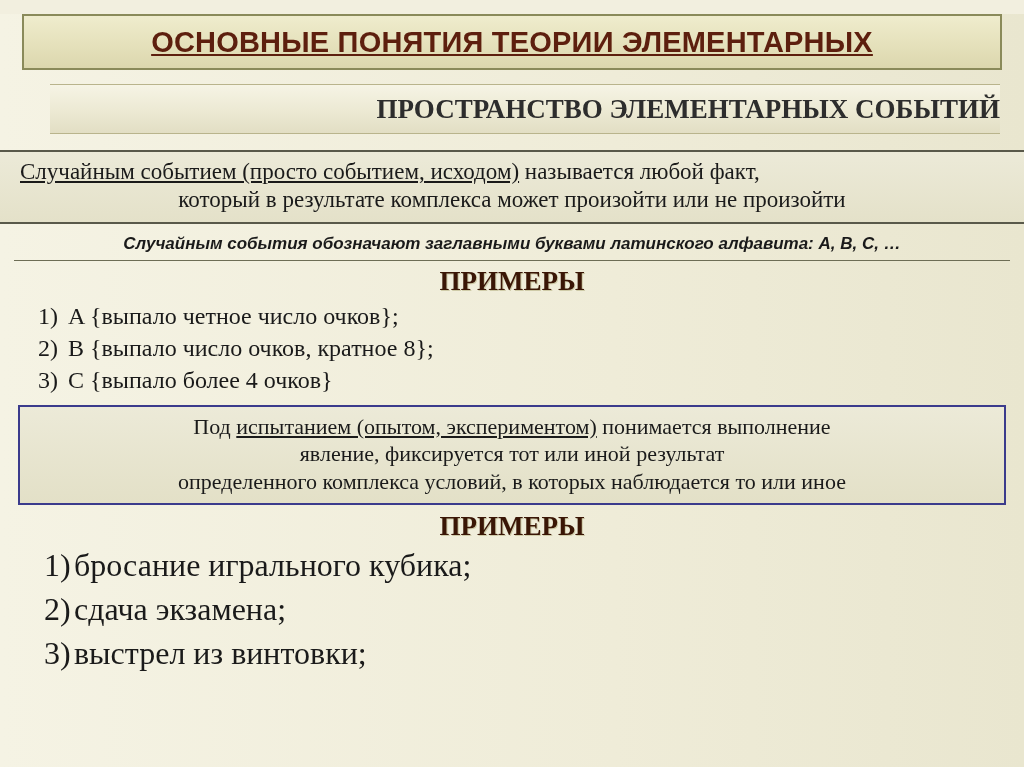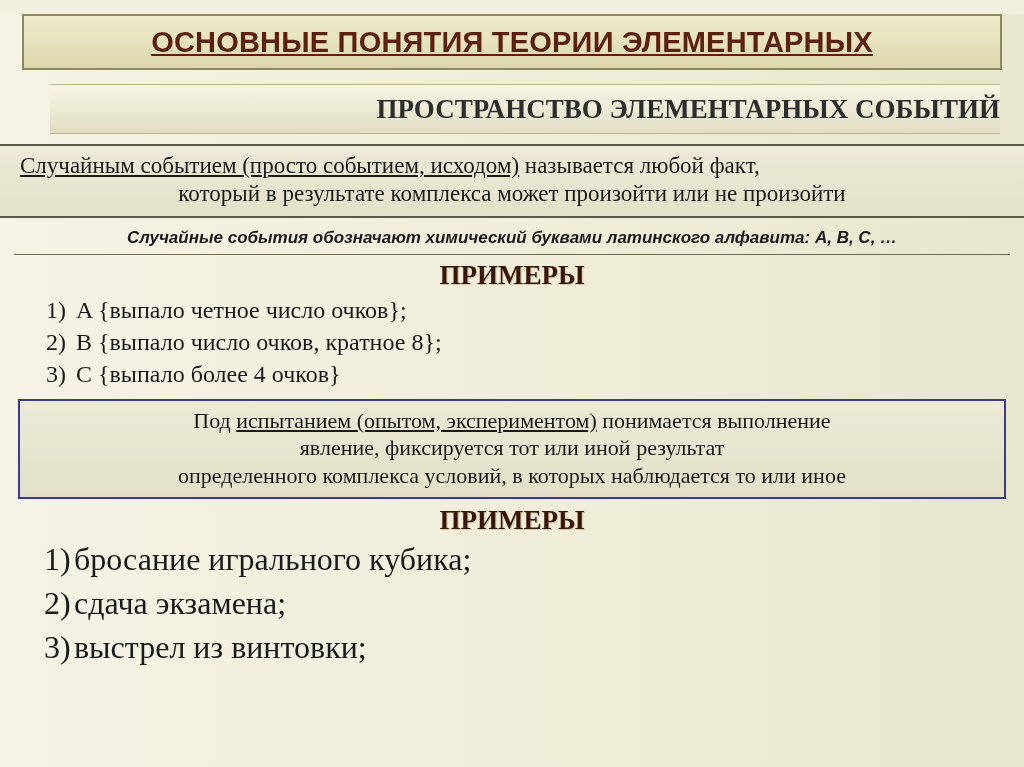--- a/index.html
+++ b/index.html
@@ -58,21 +58,21 @@
     font-family: "Liberation Serif", serif;
     font-weight: bold;
     font-size: 27px;
     color: #2d2d2d;
     text-align: center;
     white-space: nowrap;
   }
 
   
   .def-band {
-    margin: 10px 0 0 0;
+    margin: 16px 0 0 0;
     border-top: 2px solid #59594a;
     border-bottom: 2px solid #59594a;
     background: linear-gradient(to bottom, #ecead8 0%, #e4e1c9 100%);
     padding: 6px 16px 8px 16px;
   }
   .def-line {
     font-size: 23px;
     color: #1a1a1a;
     line-height: 1.22;
     text-align: center;
@@ -111,21 +111,20 @@
   ol.plain {
     list-style: none;
     margin: 4px 0 0 0;
     padding: 0 0 0 38px;
   }
   ol.plain li {
     font-size: 24px;
     color: #1a1a1a;
     line-height: 1.33;
     white-space: nowrap;
-    margin-left: 8px;
   }
   ol.plain li .num { display: inline-block; min-width: 30px; }
 
   
   .boxed {
     margin: 8px 18px 0 18px;
     border: 2px solid #3b3b8c;
     background: linear-gradient(to bottom, #ecead8 0%, #e3e0c7 100%);
     padding: 6px 12px 8px 12px;
   }
@@ -172,21 +171,21 @@
     <div class="subtitle-text">ПРОСТРАНСТВО ЭЛЕМЕНТАРНЫХ СОБЫТИЙ</div>
   </div>
 
   <div class="def-band">
     <div class="def-line first">
       <span class="u">Случайным событием (просто событием, исходом)</span><span> называется любой факт,</span>
     </div>
     <div class="def-line">который в результате комплекса может произойти или не произойти</div>
   </div>
 
-  <div class="note">Случайные события обозначают химический буквами латинского алфавита: A, B, C, …</div>
+  <div class="note">Случайным события обозначают заглавными буквами латинского алфавита: A, B, C, …</div>
 
   <div class="examples-head">ПРИМЕРЫ</div>
 
   <ol class="plain">
     <li><span class="num">1)</span><span>A {выпало четное число очков};</span></li>
     <li><span class="num">2)</span><span>B {выпало число очков, кратное 8};</span></li>
     <li><span class="num">3)</span><span>C {выпало более 4 очков}</span></li>
   </ol>
 
   <div class="boxed">

